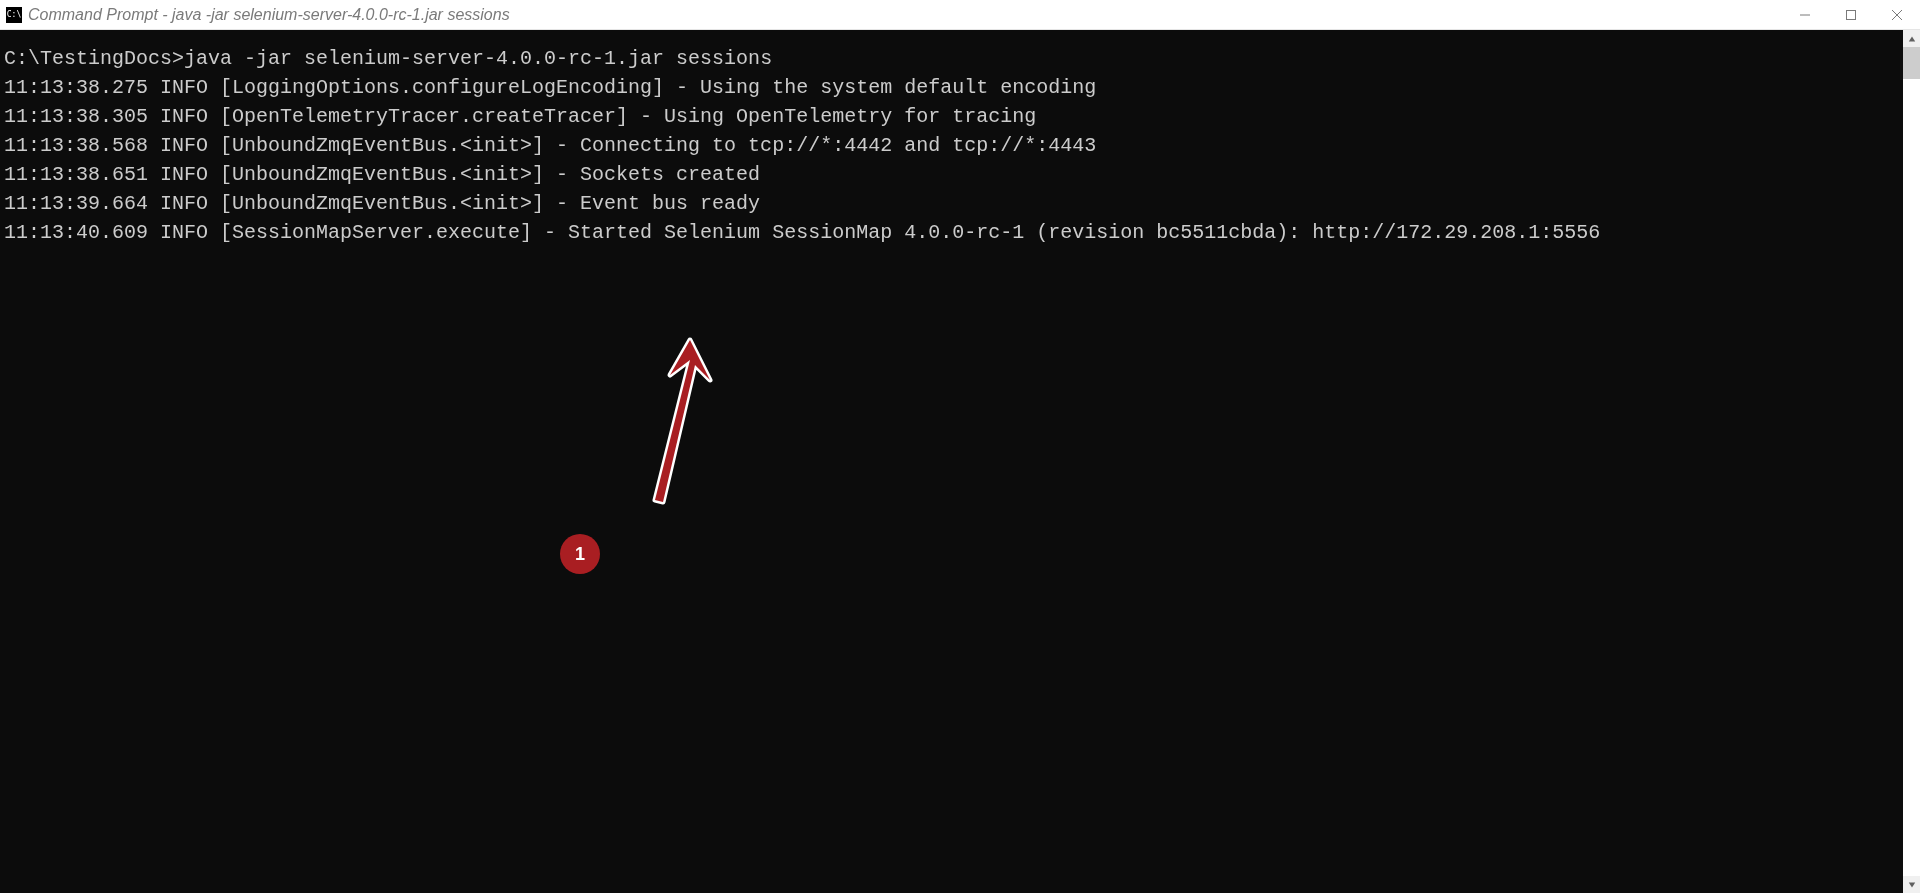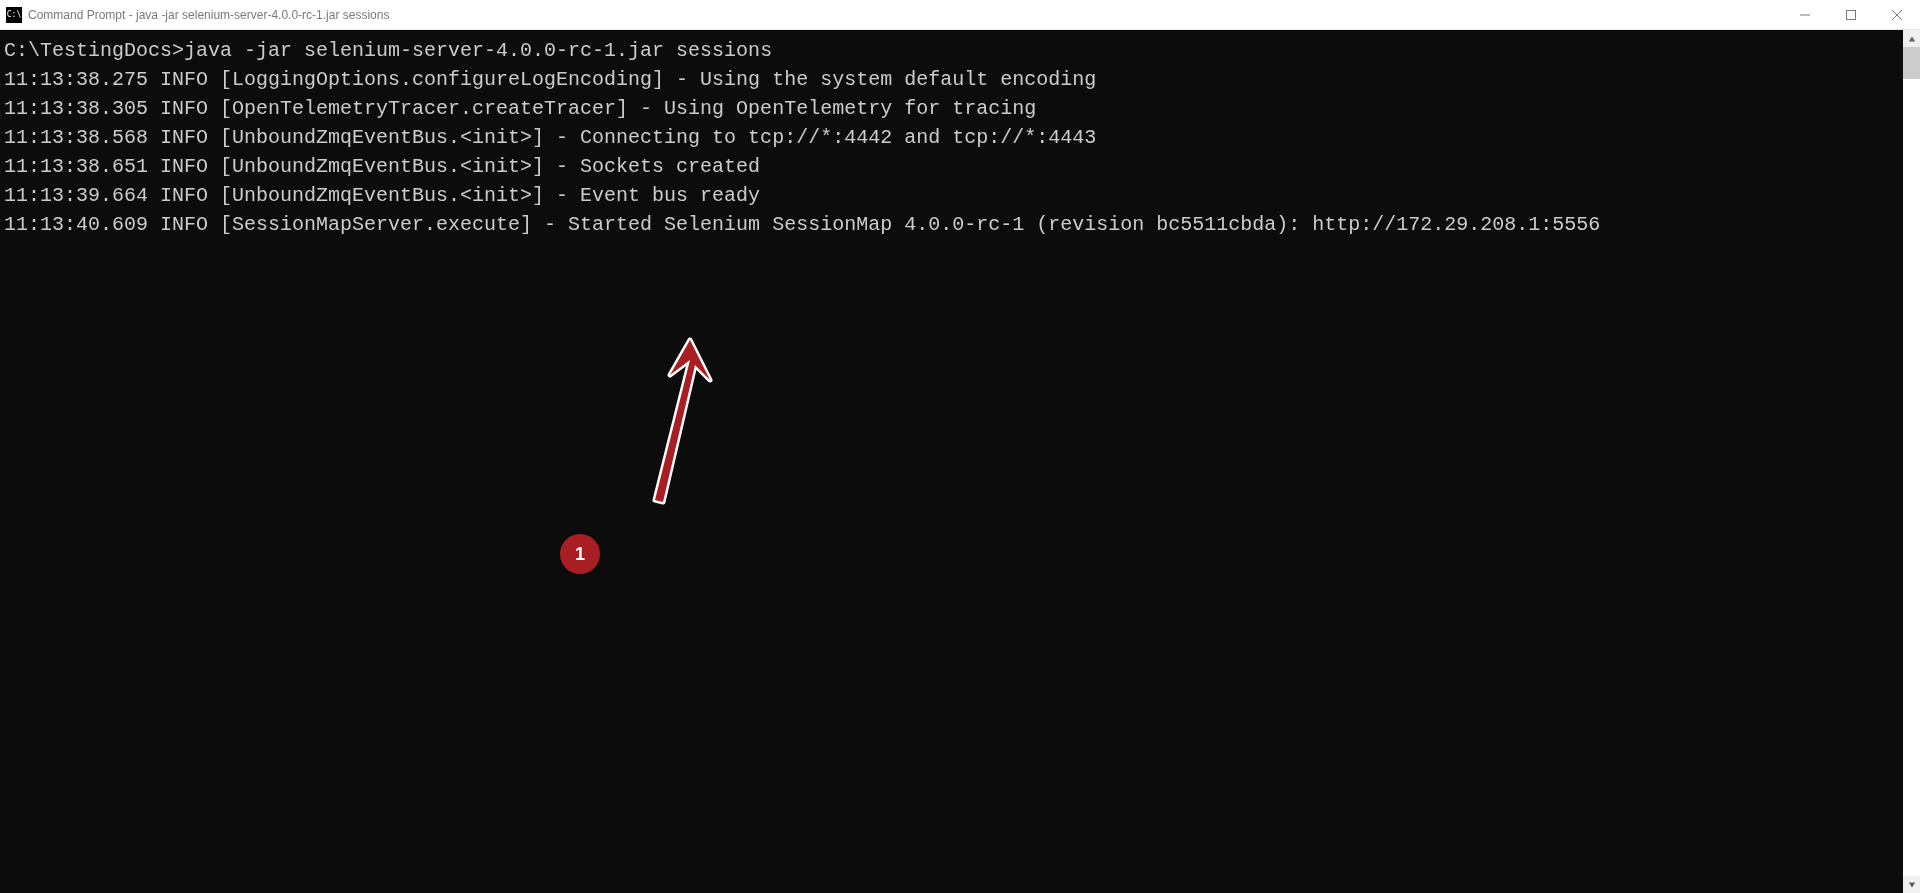--- a/index.html
+++ b/index.html
@@ -30,24 +30,25 @@
       background: #000000;
       display: flex;
       align-items: center;
       justify-content: center;
       font-size: 8px;
       color: #ffffff;
       font-family: monospace;
     }
     .titlebar-text {
       flex: 1;
-      font-size: 12px;
+      font-size: 16px;
       color: #7a7a7a;
       white-space: nowrap;
       overflow: hidden;
+      font-style: italic;
     }
     .window-controls {
       display: flex;
       height: 100%;
     }
     .window-btn {
       width: 46px;
       height: 100%;
       display: flex;
       align-items: center;
@@ -62,21 +63,21 @@
       position: relative;
       height: calc(100% - 30px);
       display: flex;
     }
     .terminal {
       background: #0c0c0c;
       color: #cccccc;
       font-family: Consolas, "Courier New", monospace;
       font-size: 20px;
       line-height: 1.45;
-      padding: 6px 4px;
+      padding: 14px 4px;
       white-space: pre-wrap;
       word-break: break-all;
       flex: 1;
       overflow: hidden;
       height: 100%;
     }
     .scrollbar {
       width: 17px;
       background: #ffffff;
       height: 100%;

